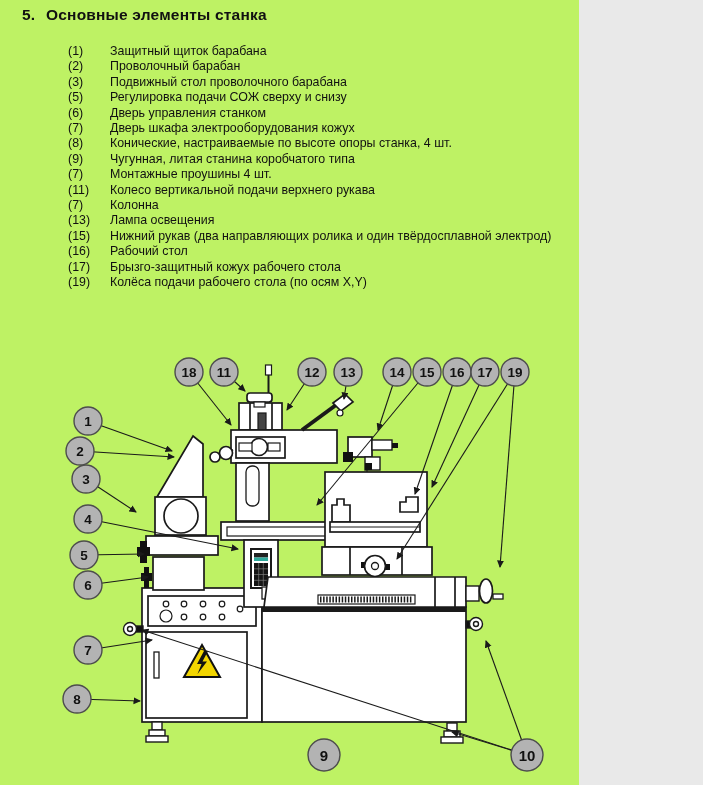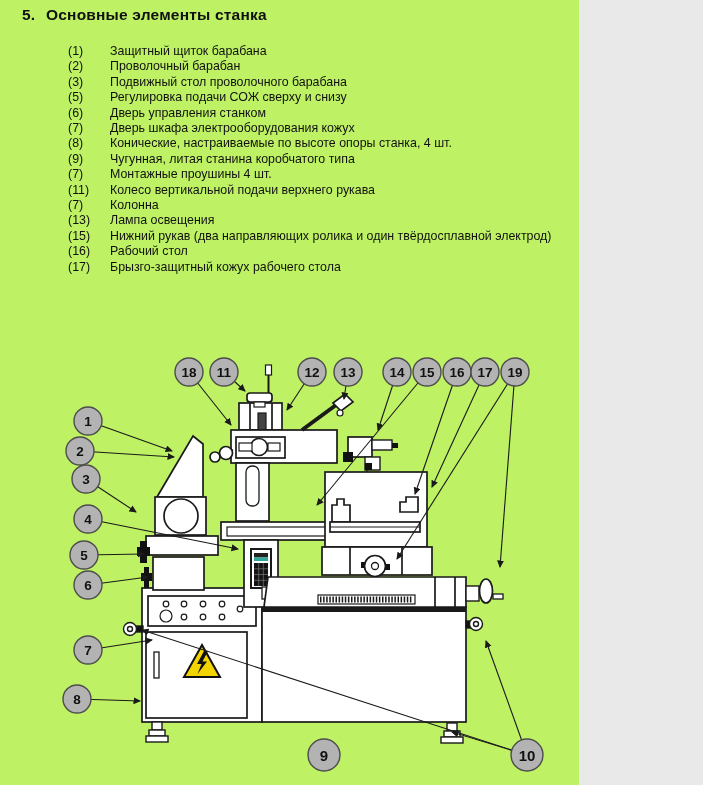--- a/index.html
+++ b/index.html
@@ -33,20 +33,21 @@
       <div class="part-row"><span class="part-marker">(7)</span><span>Дверь шкафа электрооборудования кожух</span></div>
       <div class="part-row"><span class="part-marker">(8)</span><span>Конические, настраиваемые по высоте опоры станка, 4 шт.</span></div>
       <div class="part-row"><span class="part-marker">(9)</span><span>Чугунная, литая станина коробчатого типа</span></div>
       <div class="part-row"><span class="part-marker">(7)</span><span>Монтажные проушины 4 шт.</span></div>
       <div class="part-row"><span class="part-marker">(11)</span><span>Колесо вертикальной подачи верхнего рукава</span></div>
       <div class="part-row"><span class="part-marker">(7)</span><span>Колонна</span></div>
       <div class="part-row"><span class="part-marker">(13)</span><span>Лампа освещения</span></div>
       <div class="part-row"><span class="part-marker">(15)</span><span>Нижний рукав (два направляющих ролика и один твёрдосплавной электрод)</span></div>
       <div class="part-row"><span class="part-marker">(16)</span><span>Рабочий стол</span></div>
       <div class="part-row"><span class="part-marker">(17)</span><span>Брызго-защитный кожух рабочего стола</span></div>
+      <div class="part-row"><span class="part-marker">(19)</span><span>Колёса подачи рабочего стола (по осям X,Y)</span></div>
     </div>
 
   <div id="diagram-wrap">
     <svg id="diagram-svg" width="703" height="435" viewBox="0 0 703 435">
       <defs>
         <marker id="ah" markerWidth="8" markerHeight="8" refX="6.5" refY="3.5" orient="auto" markerUnits="userSpaceOnUse">
           <path d="M0,0 L7.5,3.5 L0,7 z" fill="#1a1a1a"></path>
         </marker>
       </defs>
 

